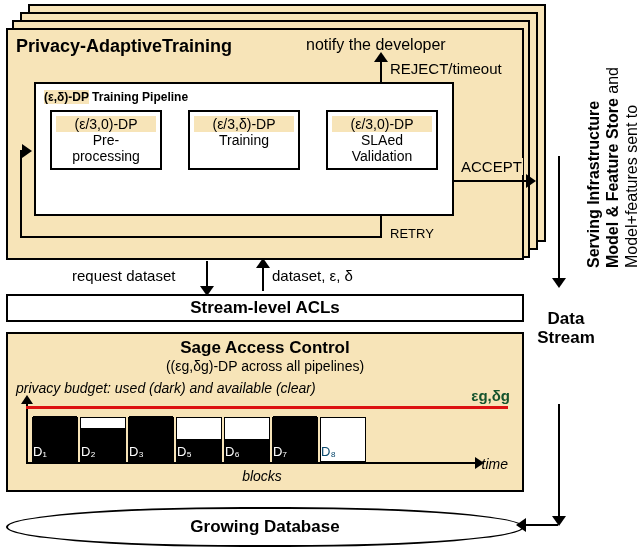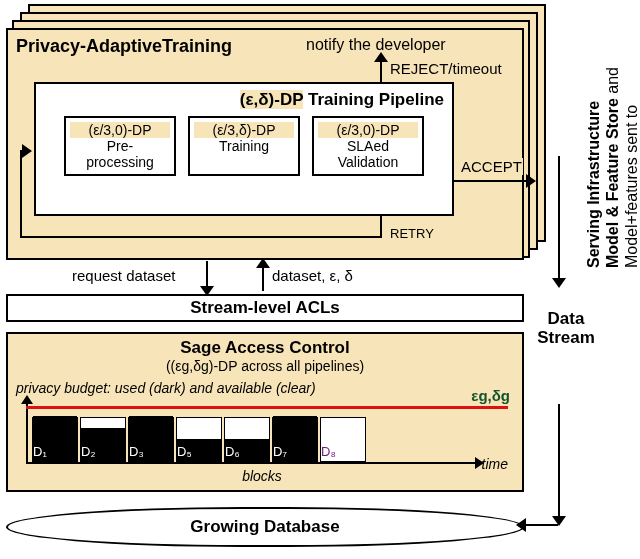--- a/index.html
+++ b/index.html
@@ -26,22 +26,22 @@
   }
   .top-title { font-weight: bold; font-size: 18px; display:flex; align-items:center; gap:0; }
   .top-title .plain { background:#f7e4b8; }
   .notify { position:absolute; left:298px; top:6px; font-size:16px; }
 
   .pipeline-box {
     position: absolute; left: 26px; top: 52px; width: 420px; height: 134px;
     border: 2px solid #000; background: #fff;
     padding: 6px 8px;
   }
-  .pipeline-title { font-weight:bold; font-size:17px; text-align:right; white-space:nowrap;}
-  .subboxes { display:flex; gap:12px; margin-top:6px; justify-content:center;}
+  .pipeline-title { font-weight:bold; font-size:12px; text-align:left; white-space:nowrap;}
+  .subboxes { display:flex; gap:26px; margin-top:6px; justify-content:center;}
   .subbox {
     border: 2px solid #000; background:#fff; text-align:center;
     font-size:14px; padding:4px 4px; line-height:1.15;
   }
   .subbox .dp { display:block; }
   .sb1 { width: 112px; }
   .sb2 { width: 112px; }
   .sb3 { width: 112px; }
 
   
@@ -116,21 +116,21 @@
   .ax-y-head {
     position:absolute; left:5px; top:-5px;
     width:0;height:0;border-left:6px solid transparent;border-right:6px solid transparent;border-bottom:9px solid #000;
   }
   .time-label { position:absolute; right:0; bottom:8px; font-style:italic; font-size:14px; }
   .blocks-label { position:absolute; left:0; right:0; bottom:-4px; text-align:center; font-style:italic; font-size:14px;}
   .bars { position:absolute; left:16px; bottom:18px; display:flex; gap:2px; }
   .bar { width:46px; height:45px; border:1px solid #000; position:relative; background:#fff; }
   .bar .used { position:absolute; left:0; right:0; bottom:0; background:#000; }
   .bar .lbl { position:absolute; left:0; right:0; bottom:2px; text-align:left; color:#fff; font-size:13px; }
-  .bar .lblk { color:#701a75; }
+  .bar .lblk { color:#0c4a6e; }
 
   
   .db {
     position:absolute; left:6px; top:507px; width:518px; height:40px;
     border:2px solid #000; border-radius: 260px / 22px;
     text-align:center; font-weight:bold; font-size:17px; line-height:36px;
     background:#fff;
   }
 
   

